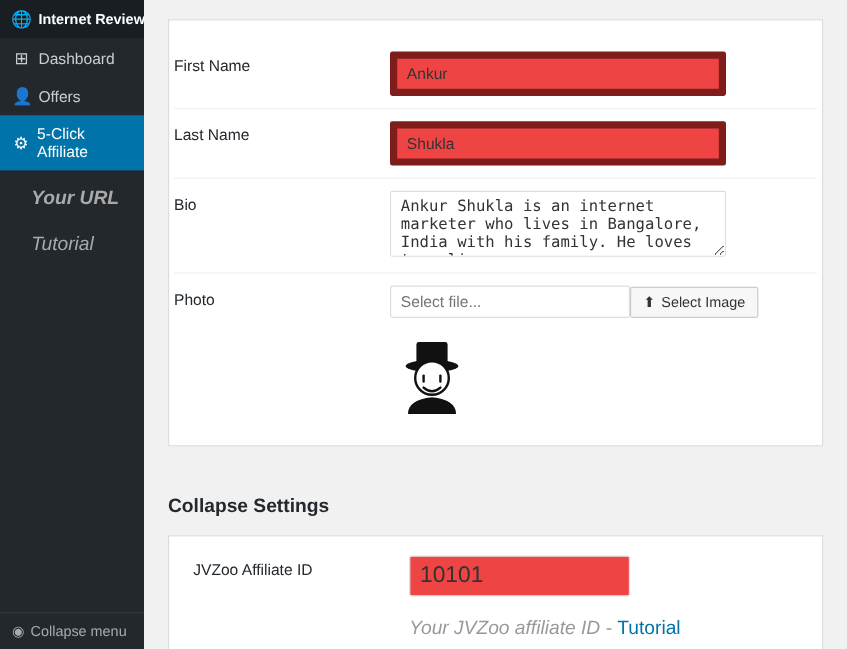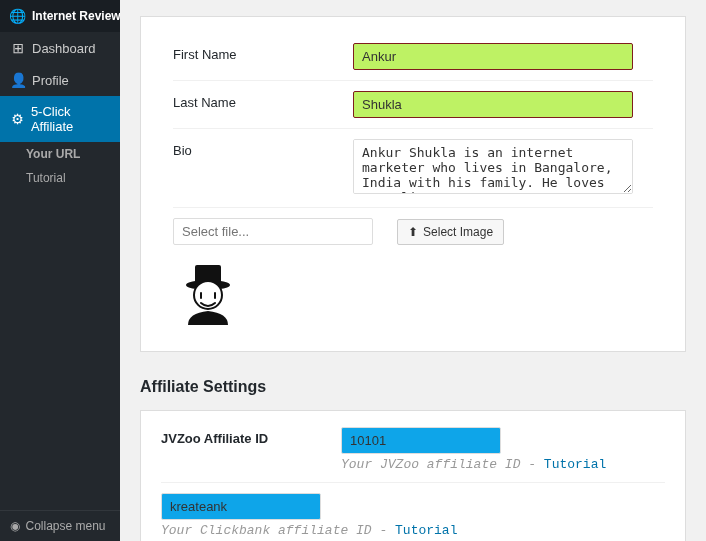--- a/index.html
+++ b/index.html
@@ -42,24 +42,25 @@
     }
     .sidebar-item.active {
       background: #0073aa;
       color: #fff;
     }
     .sidebar-item .icon {
       font-size: 14px;
       width: 16px; text-align: center;
     }
     .sidebar-sub-item {
-      padding: 5px 10px 5px 26px;
+      padding: 15px 10px 5px 26px;
       color: #aaa;
       cursor: pointer;
-      font-size: 12px;
+      font-size: 16px;
+      font-style: italic;
     }
     .sidebar-collapse {
       margin-top: auto;
       padding: 8px 10px;
       color: #aaa;
       cursor: pointer;
       font-size: 12px;
       display: flex;
       align-items: center;
       gap: 5px;
@@ -67,21 +68,21 @@
     }
 
     
     .main {
       flex: 1;
       overflow-y: auto;
       background: #f1f1f1;
       padding: 16px 20px;
     }
 
-    .form-section { background: #fff; border: 1px solid #ddd; padding: 16px 32px; margin-bottom: 16px; }
+    .form-section { background: #fff; border: 1px solid #ddd; padding: 16px 4px; margin-bottom: 32px; }
     .form-row {
       display: flex;
       align-items: flex-start;
       padding: 10px 0;
       border-bottom: 1px solid #f0f0f0;
     }
     .form-row:last-child { border-bottom: none; }
     .form-label {
       width: 180px;
       flex-shrink: 0;
@@ -90,25 +91,25 @@
       color: #23282d;
       padding-top: 4px;
     }
     .form-control {
       flex: 1;
     }
     .form-input {
       width: 100%;
       max-width: 280px;
       padding: 5px 8px;
-      border: 1px solid #7f1d1d;
+      border: 6px solid #7f1d1d;
       border-radius: 2px;
       font-size: 13px;
       color: #333;
-      background: #bef264;
+      background: #ef4444;
     }
     .form-textarea {
       width: 100%;
       max-width: 280px;
       height: 55px;
       padding: 5px 8px;
       border: 1px solid #ddd;
       border-radius: 2px;
       font-size: 13px;
       color: #333;
@@ -117,21 +118,21 @@
     }
     .form-hint {
       font-size: 12px;
       color: #999;
       margin-top: 3px;
       font-style: italic;
     }
     .photo-row {
       display: flex;
       align-items: center;
-      gap: 24px;
+      gap: 0;
       flex-wrap: wrap;
     }
     .photo-input {
       padding: 5px 8px;
       border: 1px solid #ddd;
       border-radius: 2px;
       font-size: 13px;
       color: #999;
       background: #fff;
       width: 200px;
@@ -170,60 +171,59 @@
       display: flex;
       align-items: flex-start;
       padding: 10px 0;
       border-bottom: 1px solid #f0f0f0;
     }
     .affiliate-row:last-child { border-bottom: none; }
     .affiliate-label {
       width: 180px;
       flex-shrink: 0;
       font-size: 13px;
-      font-weight: 700;
+      font-weight: 400;
       color: #23282d;
       padding-top: 4px;
     }
     .affiliate-control { flex: 1; }
     .affiliate-input {
-      width: 160px;
+      width: 184px;
       padding: 5px 8px;
       border: 1px solid #ddd;
       border-radius: 2px;
-      font-size: 13px;
+      font-size: 19px;
       color: #333;
-      background: #0ea5e9;
+      background: #ef4444;
     }
     .affiliate-hint {
-      font-size: 13px;
+      font-size: 16px;
       color: #999;
-      margin-top: 3px;
+      margin-top: 18px;
       font-style: italic;
-      font-family: Liberation Mono, monospace;
     }
     .tutorial-link { color: #0073aa; text-decoration: none; font-style: normal; }
   </style>
 </head>
 <body>
 
 <nav class="sidebar">
   <div class="sidebar-title">
     <span class="globe-icon">🌐</span>
     <span>Internet Reviewer</span>
   </div>
 
   <div class="sidebar-item">
     <span class="icon">⊞</span>
     <span>Dashboard</span>
   </div>
 
   <div class="sidebar-item">
     <span class="icon">👤</span>
-    <span>Profile</span>
+    <span>Offers</span>
   </div>
 
   <div class="sidebar-item active">
     <span class="icon">⚙</span>
     <span>5-Click Affiliate</span>
   </div>
 
   <div class="sidebar-sub-item">
     <strong>Your URL</strong>
   </div>
@@ -256,20 +256,21 @@
     </div>
 
     <div class="form-row">
       <div class="form-label">Bio</div>
       <div class="form-control">
         <textarea class="form-textarea" style="">Ankur Shukla is an internet marketer who lives in Bangalore, India with his family. He loves traveling</textarea>
       </div>
     </div>
 
     <div class="form-row">
+      <div class="form-label">Photo</div>
       <div class="form-control">
         <div class="photo-row">
           <input type="text" class="photo-input" placeholder="Select file..." style="">
           <button class="btn-select-image">
             <span>⬆</span>
             <span>Select Image</span>
           </button>
         </div>
 
         <div class="avatar-container">
@@ -288,21 +289,21 @@
 
             <path d="M 15 70 Q 15 58 35 56 Q 55 58 55 70" fill="#111"></path>
           </svg>
         </div>
       </div>
     </div>
 
   </div>
 
   <div>
-    <div class="section-heading">Affiliate Settings</div>
+    <div class="section-heading">Collapse Settings</div>
   </div>
 
   <div class="affiliate-section">
 
     <div class="affiliate-row">
       <div class="affiliate-label">JVZoo Affiliate ID</div>
       <div class="affiliate-control">
         <input type="text" class="affiliate-input" value="10101" style="">
         <div class="affiliate-hint">
           <span>Your JVZoo affiliate ID -</span>

